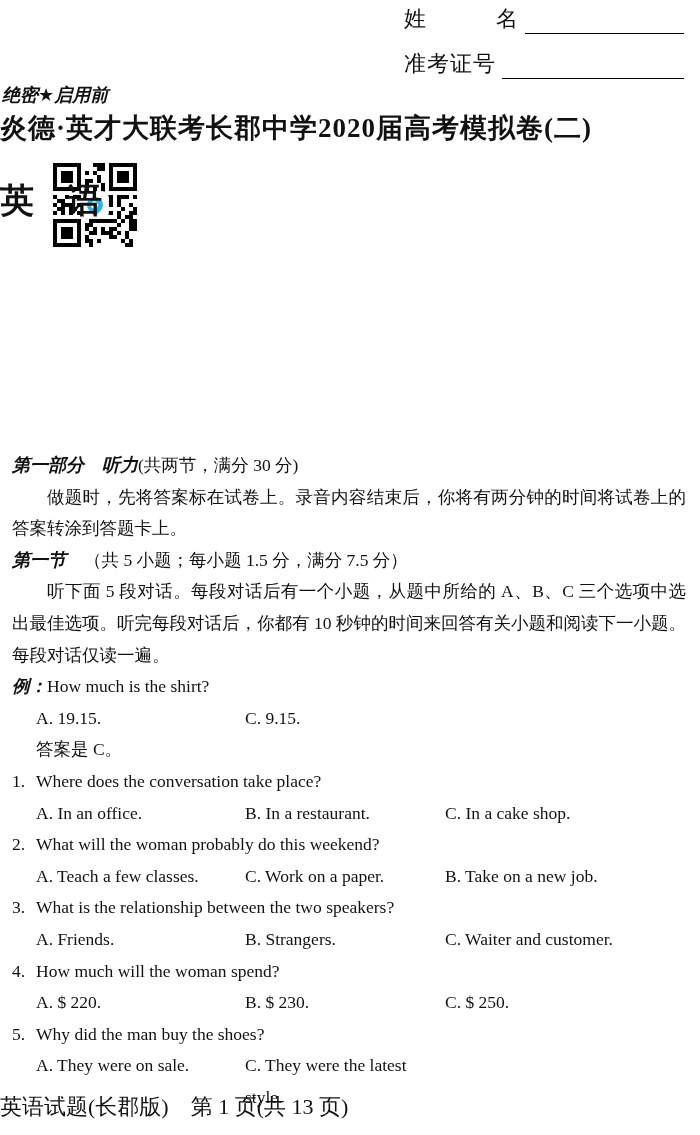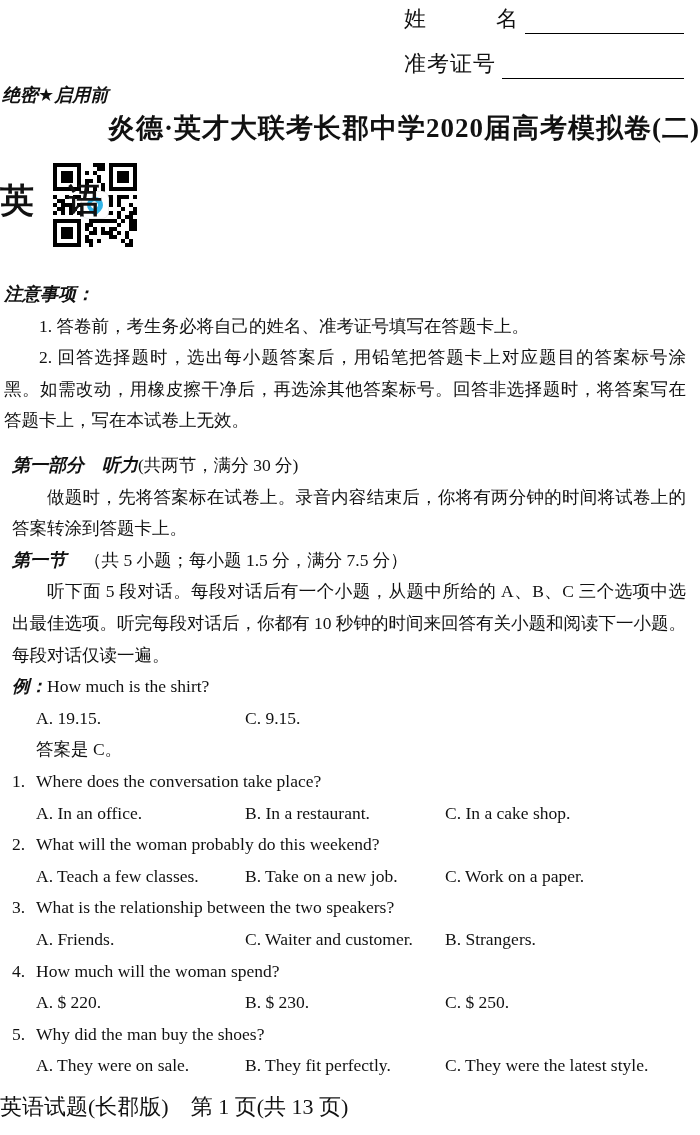--- a/index.html
+++ b/index.html
@@ -10,21 +10,21 @@
   .cn-bold{font-family:"Liberation Sans","DejaVu Sans",sans-serif;font-weight:bold;font-style:italic;}
 
   
   #name-block{position:absolute;top:2px;right:16px;width:280px;font-size:22px;}
   .field-row{display:flex;align-items:center;height:34px;margin-bottom:11px;}
   .field-label{white-space:pre;letter-spacing:1px;}
   .field-line{display:inline-block;flex:1;border-bottom:1.5px solid #000;height:28px;margin-left:6px;}
 
   #secrecy{position:absolute;left:2px;top:83px;font-size:18px;}
 
-  #title{position:absolute;left:0;right:0;top:110px;text-align:right;
+  #title{position:absolute;left:0;right:0;top:110px;text-align:left;
          font-size:27px;font-weight:bold;letter-spacing:1px;}
 
   #qr-wrap{position:absolute;left:53px;top:163px;width:84px;height:84px;}
   #qr-wrap svg{display:block;}
   #qr-logo{position:absolute;left:29px;top:29px;width:26px;height:26px;background:#fff;
            border-radius:6px;box-shadow:0 0 0 1px #eee;display:flex;align-items:center;justify-content:center;}
   .drop{width:16px;height:16px;border-radius:50% 50% 50% 0;transform:rotate(-45deg);position:relative;}
   .drop::after{content:"";position:absolute;left:4px;top:4px;width:7px;height:7px;border-radius:50%;background:#fff;}
 
   #subject{position:absolute;left:0;right:0;top:178px;text-align:left;
@@ -288,25 +288,20 @@
         <rect x="72" y="80" width="4" height="4" fill="#000"></rect>
         <rect x="76" y="80" width="4" height="4" fill="#000"></rect>
       </svg>
     <div id="qr-logo">
       <span class="drop" style="background: rgb(49, 179, 230);"></span>
     </div>
   </div>
 
   <div id="subject">英　语</div>
 
-  <div id="notice">
-    <div id="notice-heading" class="cn-bold">注意事项：</div>
-    <p class="para">1. 答卷前，考生务必将自己的姓名、准考证号填写在答题卡上。</p>
-    <p class="para">2. 回答选择题时，选出每小题答案后，用铅笔把答题卡上对应题目的答案标号涂黑。如需改动，用橡皮擦干净后，再选涂其他答案标号。回答非选择题时，将答案写在答题卡上，写在本试卷上无效。</p>
-  </div>
 
   <div id="part1">
     <div class="part-heading">
       <span class="cn-bold">第一部分　听力</span><span class="note">(共两节，满分 30 分)</span>
     </div>
     <p class="para">做题时，先将答案标在试卷上。录音内容结束后，你将有两分钟的时间将试卷上的答案转涂到答题卡上。</p>
     <div class="part-heading">
       <span class="cn-bold">第一节</span>　<span class="note">（共 5 小题；每小题 1.5 分，满分 7.5 分）</span>
     </div>
     <p class="para">听下面 5 段对话。每段对话后有一个小题，从题中所给的 A、B、C 三个选项中选出最佳选项。听完每段对话后，你都有 10 秒钟的时间来回答有关小题和阅读下一小题。每段对话仅读一遍。</p>
@@ -333,34 +328,34 @@
       </div>
     </div>
 
     <div class="question">
       <div class="qline">
         <span class="qnum">2.</span>
         <span class="qtext">What will the woman probably do this weekend?</span>
       </div>
       <div class="opts">
         <span>A. Teach a few classes.</span>
+        <span>C. Work on a paper.</span>
         <span>B. Take on a new job.</span>
-        <span>C. Work on a paper.</span>
       </div>
     </div>
 
     <div class="question">
       <div class="qline">
         <span class="qnum">3.</span>
         <span class="qtext">What is the relationship between the two speakers?</span>
       </div>
       <div class="opts">
         <span>A. Friends.</span>
+        <span>B. Strangers.</span>
         <span>C. Waiter and customer.</span>
-        <span>B. Strangers.</span>
       </div>
     </div>
 
     <div class="question">
       <div class="qline">
         <span class="qnum">4.</span>
         <span class="qtext">How much will the woman spend?</span>
       </div>
       <div class="opts">
         <span>A. $ 220.</span>
@@ -369,21 +364,20 @@
       </div>
     </div>
 
     <div class="question">
       <div class="qline">
         <span class="qnum">5.</span>
         <span class="qtext">Why did the man buy the shoes?</span>
       </div>
       <div class="opts">
         <span>A. They were on sale.</span>
-        <span>B. They fit perfectly.</span>
         <span>C. They were the latest style.</span>
       </div>
     </div>
   </div>
 
   <div id="watermark">
     <div>炎德文化</div>
     <div>版权所有</div>
     <div>翻印必究</div>
   </div>

